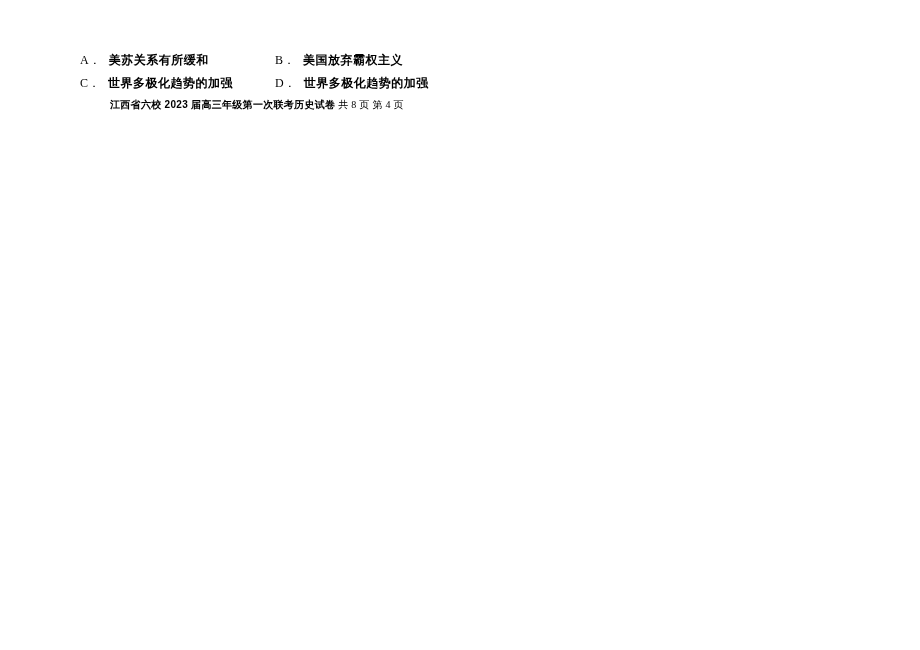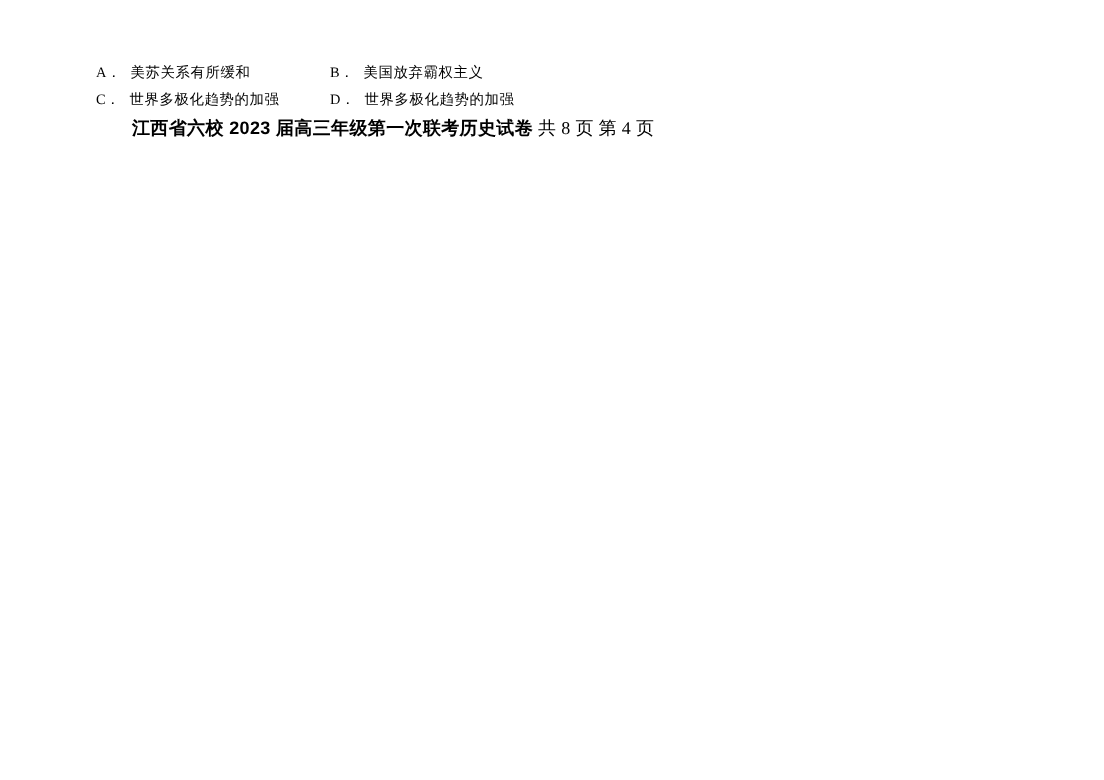--- a/index.html
+++ b/index.html
@@ -34,25 +34,26 @@
       width: 195px;
     }
     .option-cell.right {
       flex: 1;
     }
     .option-label {
       margin-right: 8px;
     }
     .option-text {
       letter-spacing: 0.5px;
+      font-weight: bold;
     }
     .footer-line {
       margin-top: 6px;
       padding-left: 30px;
-      font-size: 15px;
+      font-size: 10px;
       letter-spacing: 0.3px;
     }
     .footer-bold {
       font-family: "SimHei", "黑体", sans-serif;
       font-weight: bold;
     }
     .footer-normal {
       font-family: "SimSun", "宋体", serif;
     }
   </style>

